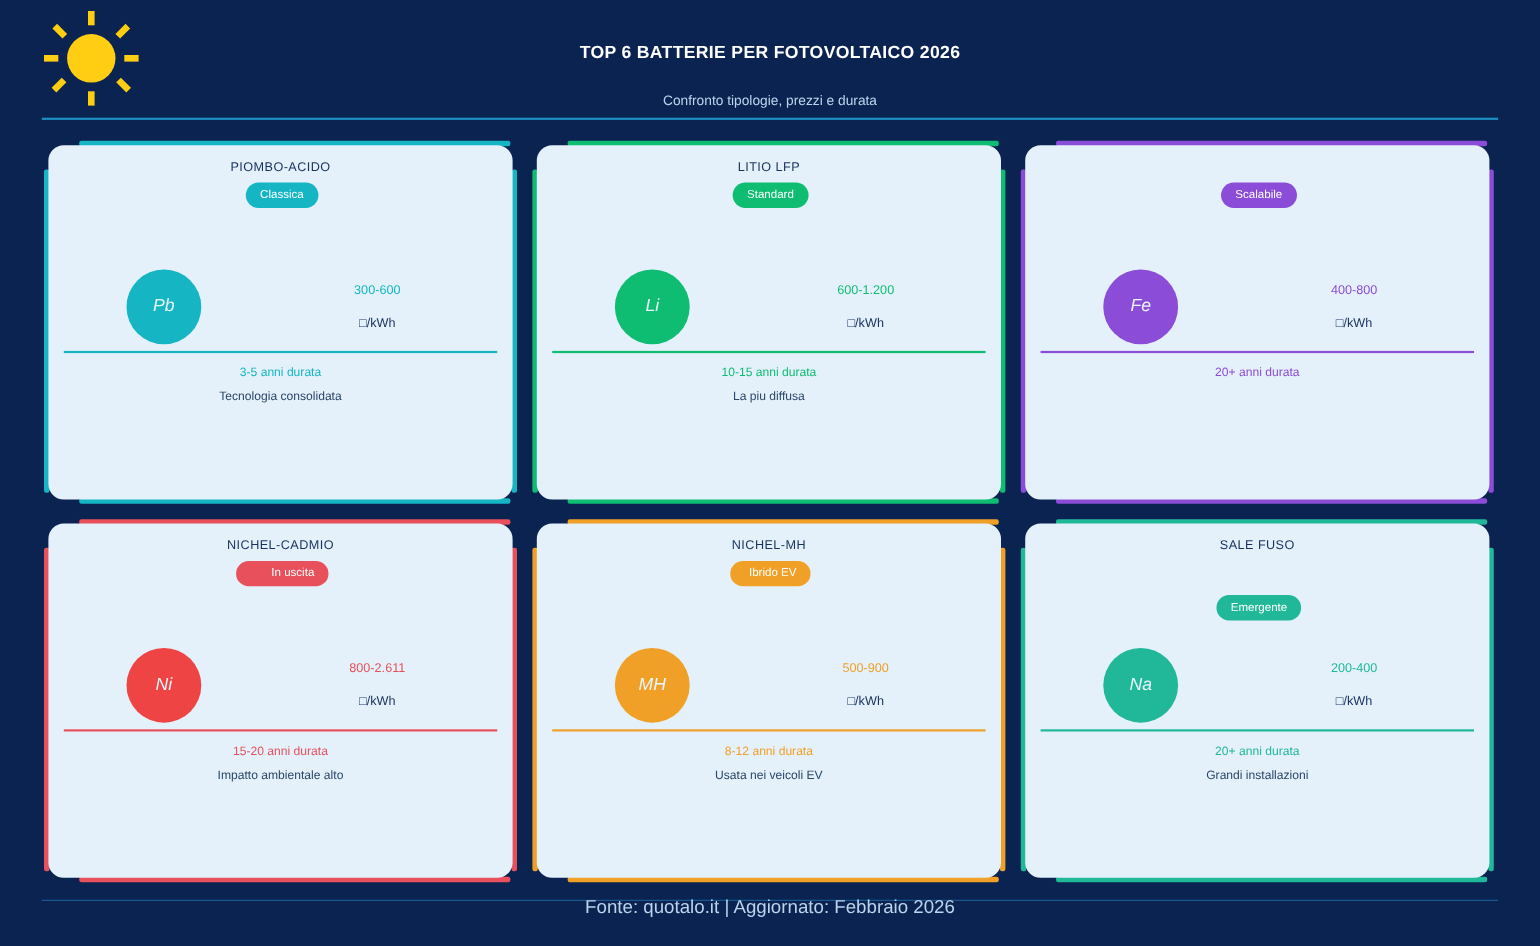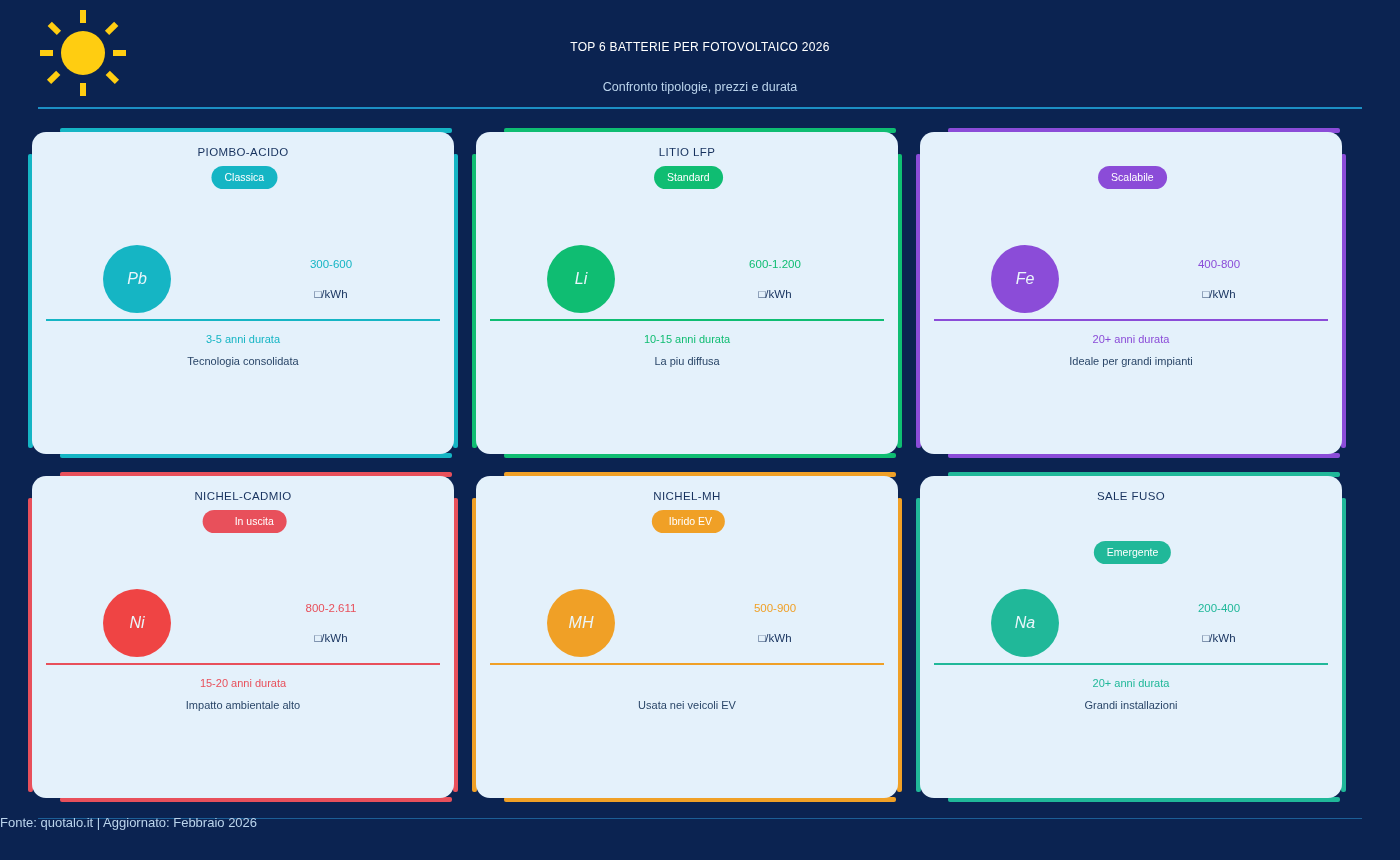--- a/index.html
+++ b/index.html
@@ -29,43 +29,43 @@
   #header-text {
     position: absolute;
     left: 0; top: 0;
     width: 1400px;
     text-align: center;
   }
 
   #main-title {
     margin-top: 40px;
     color: #FFFFFF;
-    font-size: 12px;
+    font-size: 16px;
     letter-spacing: 0.3px;
-    font-weight: 400;
+    font-weight: 700;
   }
 
   #sub-title {
     margin-top: 26px;
     color: #BBD4EC;
     font-size: 12.5px;
     font-weight: 400;
   }
 
   #header-rule {
     position: absolute;
     left: 38px; top: 107px;
     width: 1324px; height: 2px;
     background: #1C8FC4;
   }
 
   
   #grid {
     position: absolute;
-    left: 28px; top: 128px;
+    left: 40px; top: 128px;
     width: 1344px;
     display: grid;
     grid-template-columns: repeat(3, 430px);
     grid-template-rows: 330px 330px;
     column-gap: 26px;
     row-gap: 15px;
     gap: 14px;
   }
 
   .card {
@@ -191,22 +191,23 @@
     position: absolute;
     left: 38px; top: 818px;
     width: 1324px; height: 1px;
     background: #1C5E96;
   }
 
   #footer-text {
     position: absolute;
     left: 0; top: 815px;
     width: 1400px;
+    text-align: center;
     color: #BBD4EC;
-    font-size: 13px;
+    font-size: 17px;
   }
 </style>
 </head>
 <body style="background: rgb(11, 35, 81);">
 
 <div id="header">
 
   <div id="sun-icon">
     <svg viewBox="0 0 90 90" width="90" height="90">
       <circle cx="45" cy="45" r="22" fill="#FFCD11"></circle>
@@ -271,21 +272,20 @@
       <div class="acc-right" style="background: rgb(139, 76, 216);"></div>
       <div class="card-body" style="background: rgb(228, 241, 251);"></div>
       <div class="badge" style="background: rgb(139, 76, 216);">Scalabile</div>
       <div class="symbol-circle" style="background: rgb(139, 76, 216);">Fe</div>
       <div class="price-block">
         <div class="price-range" style="color: rgb(139, 76, 216);">400-800</div>
         <div class="price-unit">□/kWh</div>
       </div>
       <div class="divider" style="background: rgb(139, 76, 216);"></div>
       <div class="duration" style="color: rgb(139, 76, 216);">20+ anni durata</div>
-      <div class="note">Ideale per grandi impianti</div>
     </div>
     <div class="card">
       <div class="acc-top" style="background: rgb(232, 80, 91);"></div>
       <div class="acc-bottom" style="background: rgb(232, 80, 91);"></div>
       <div class="acc-left" style="background: rgb(232, 80, 91);"></div>
       <div class="acc-right" style="background: rgb(232, 80, 91);"></div>
       <div class="card-body" style="background: rgb(228, 241, 251);"></div>
       <div class="card-title">NICHEL-CADMIO</div>
       <div class="badge" style="background: rgb(232, 80, 91); padding-left: 32px;">In uscita</div>
       <div class="symbol-circle" style="background: #ef4444;">Ni</div>
@@ -304,20 +304,21 @@
       <div class="acc-right" style="background: rgb(240, 160, 38);"></div>
       <div class="card-body" style="background: rgb(228, 241, 251);"></div>
       <div class="card-title">NICHEL-MH</div>
       <div class="badge" style="background: rgb(240, 160, 38); padding-left: 17px;">Ibrido EV</div>
       <div class="symbol-circle" style="background: rgb(240, 160, 38);">MH</div>
       <div class="price-block">
         <div class="price-range" style="color: rgb(240, 160, 38);">500-900</div>
         <div class="price-unit">□/kWh</div>
       </div>
       <div class="divider" style="background: rgb(240, 160, 38);"></div>
+      <div class="duration" style="color: rgb(240, 160, 38);">8-12 anni durata</div>
       <div class="note">Usata nei veicoli EV</div>
     </div>
     <div class="card">
       <div class="acc-top" style="background: rgb(32, 184, 153);"></div>
       <div class="acc-bottom" style="background: rgb(32, 184, 153);"></div>
       <div class="acc-left" style="background: rgb(32, 184, 153);"></div>
       <div class="acc-right" style="background: rgb(32, 184, 153);"></div>
       <div class="card-body" style="background: rgb(228, 241, 251);"></div>
       <div class="card-title">SALE FUSO</div>
       <div class="badge" style="background: rgb(32, 184, 153); margin-top: 31px;">Emergente</div>

